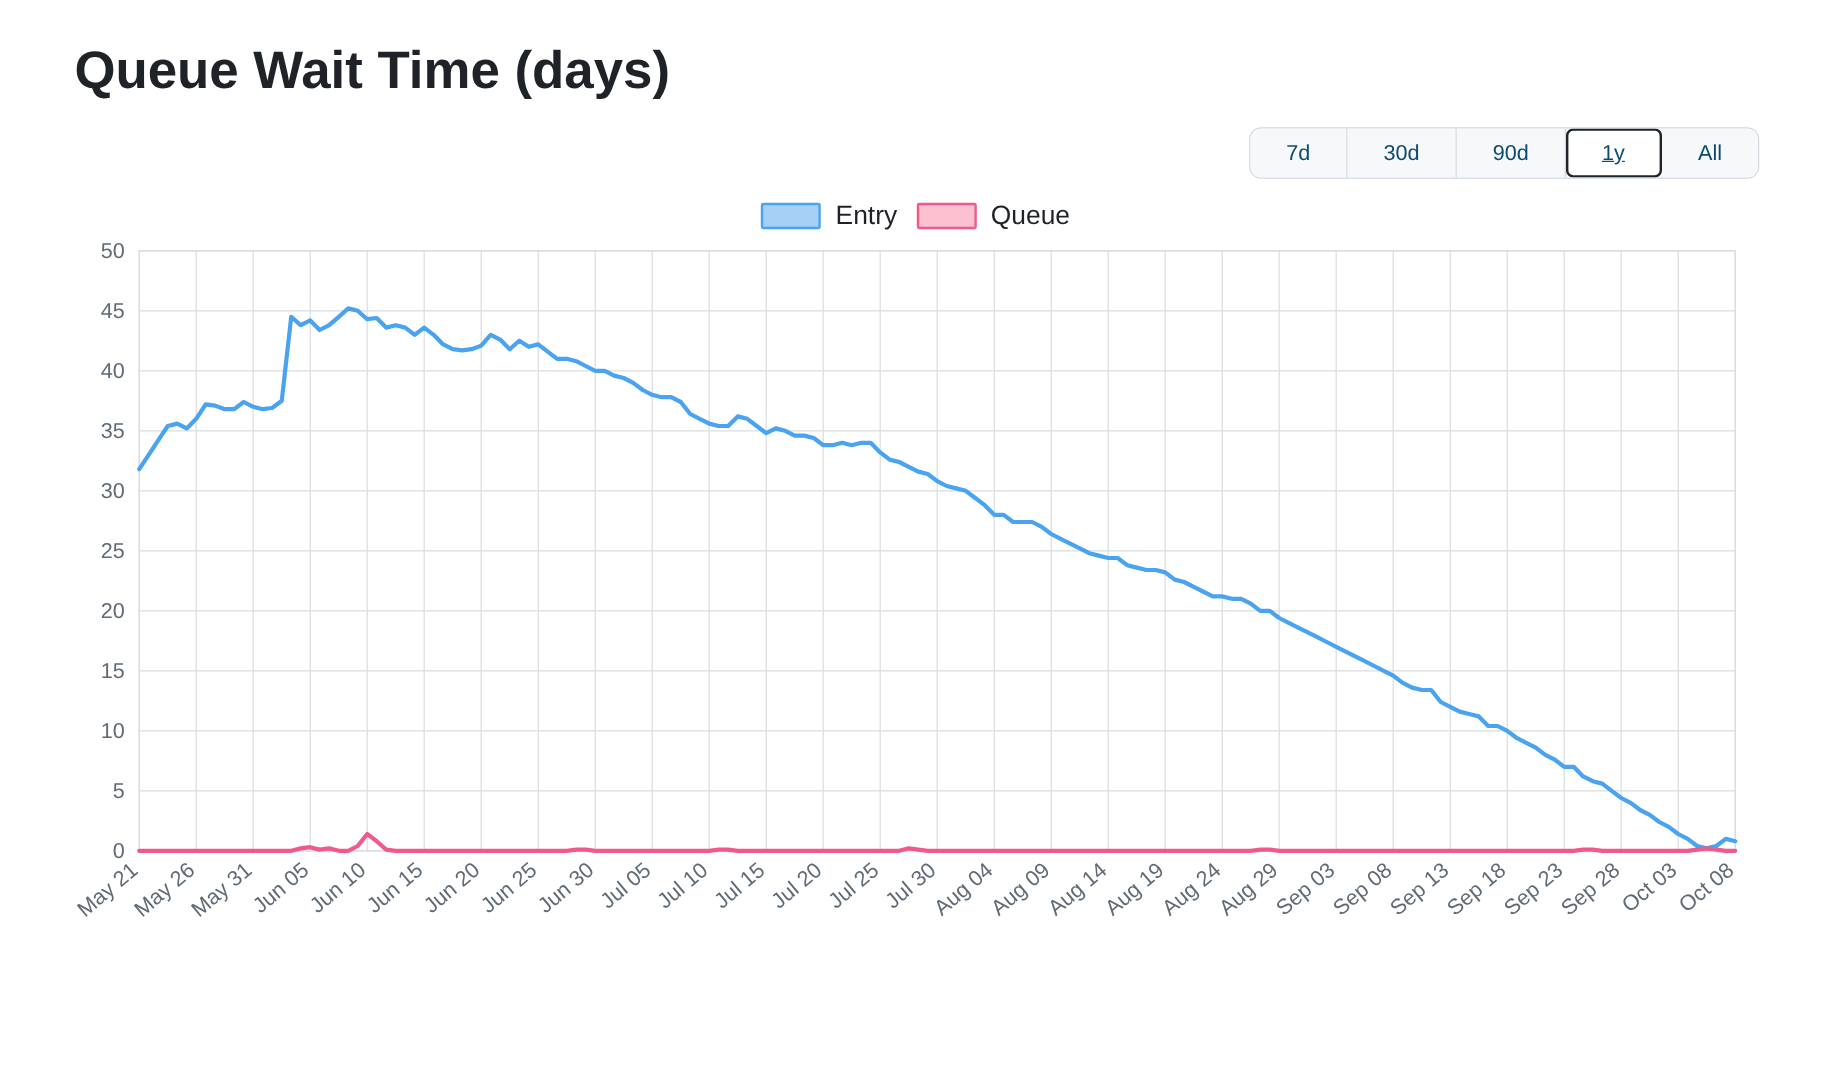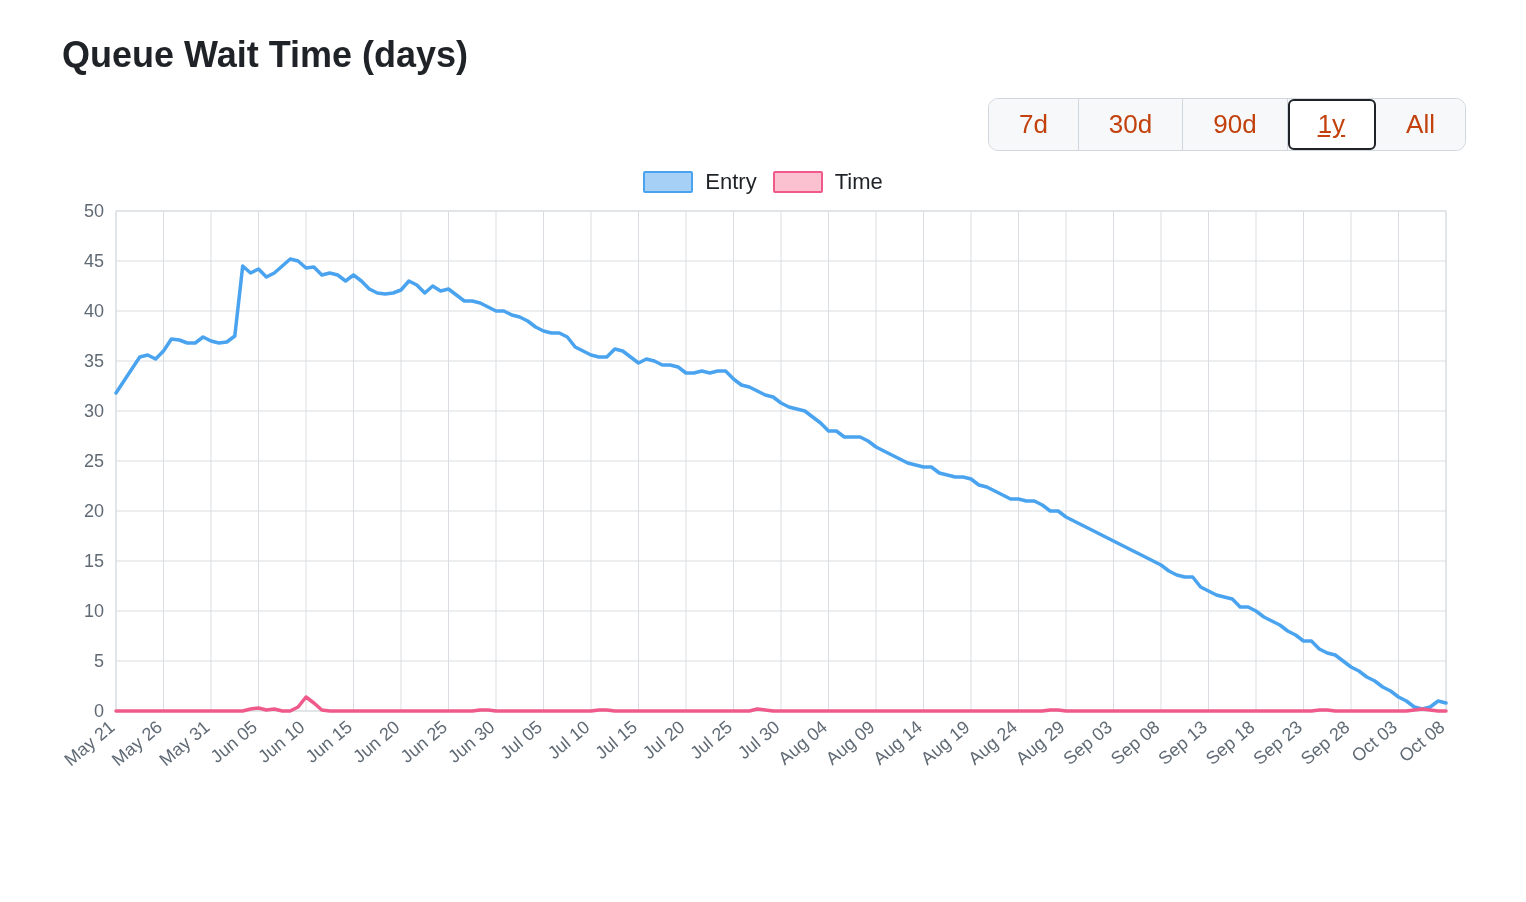--- a/index.html
+++ b/index.html
@@ -1,20 +1,20 @@
 <!DOCTYPE html>
 <html><head>
 <meta charset="utf-8">
 <style>
   html,body{margin:0;padding:0;background:#fff;font-family:-apple-system,BlinkMacSystemFont,"Segoe UI",Helvetica,Arial,sans-serif;color:#1f2328;}
   .wrap{width:1526px;height:902px;box-sizing:border-box;padding:30px 60px 40px 60px;position:relative;}
-  .title{font-size:36px;font-weight:700;margin:4px 0 22px 2px;}
+  .title{font-size:44px;font-weight:700;margin:4px 0 22px 2px;}
   .range-row{display:flex;justify-content:flex-end;margin-bottom:18px;}
   .range-group{display:flex;border:1px solid #d0d7de;border-radius:10px;overflow:hidden;background:#f6f8fa;}
-  .range-btn{padding:10px 30px;font-size:26px;background:#f6f8fa;border:none;border-right:1px solid #d0d7de;cursor:pointer;color:#c2410c;}
+  .range-btn{padding:10px 30px;font-size:18px;background:#f6f8fa;border:none;border-right:1px solid #d0d7de;cursor:pointer;color:#0c4a6e;}
   .range-btn:last-child{border-right:none;}
   .range-btn.active{background:#fff;outline:2px solid #1f2328;outline-offset:-2px;border-radius:6px;text-decoration:underline;}
   .legend{display:flex;justify-content:center;gap:16px;font-size:22px;margin-bottom:6px;}
   .legend-item{display:flex;align-items:center;gap:12px;}
   .swatch{width:46px;height:18px;border:2px solid;border-radius:2px;}
   .swatch.entry{background:#a6d0f5;border-color:#4aa3ef;}
   .swatch.exit{background:#fbc1d1;border-color:#ef5a8b;}
   .chart-shell{position:relative;width:100%;height:620px;}
   svg{display:block;}
   .grid line{stroke:#d9dde1;stroke-width:1;}
@@ -40,21 +40,21 @@
       </div>
   </div>
 
   <div class="legend">
     <div class="legend-item">
       <span class="swatch entry"></span>
       <span>Entry</span>
     </div>
     <div class="legend-item">
       <span class="swatch exit"></span>
-      <span>Time</span>
+      <span>Queue</span>
     </div>
   </div>
 
   <div class="chart-shell">
     <svg id="chart-svg" viewBox="0 0 1406 620" width="1406" height="620">
         <rect x="56" y="10" width="1330" height="500" class="axis-border"></rect>
         <g class="grid">
           <line x1="56" x2="1386" y1="510" y2="510"></line>
           <line x1="56" x2="1386" y1="460" y2="460"></line>
           <line x1="56" x2="1386" y1="410" y2="410"></line>

